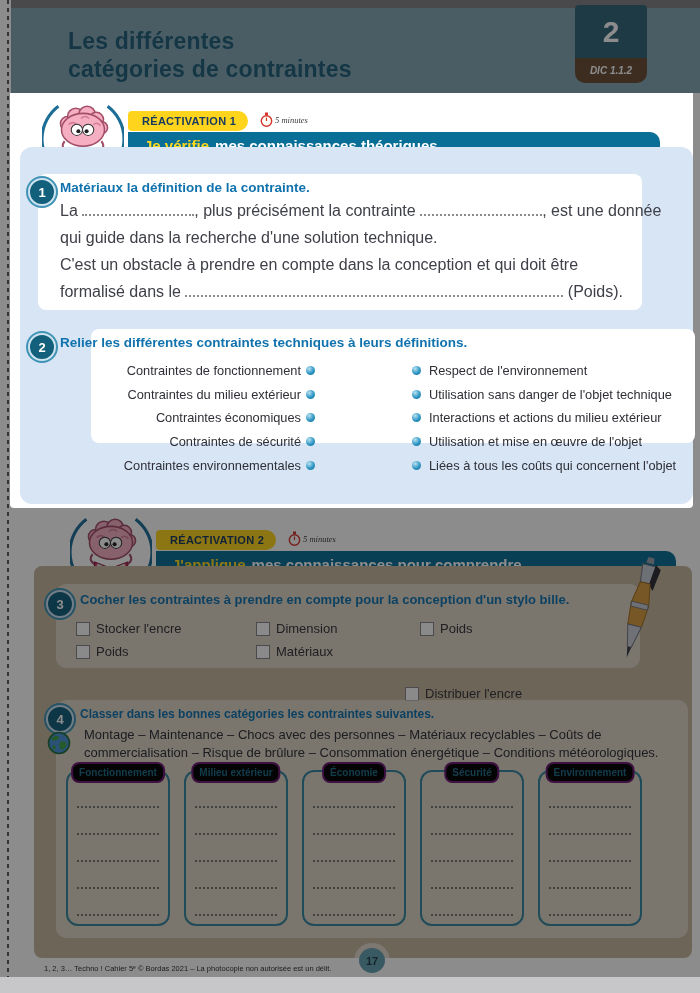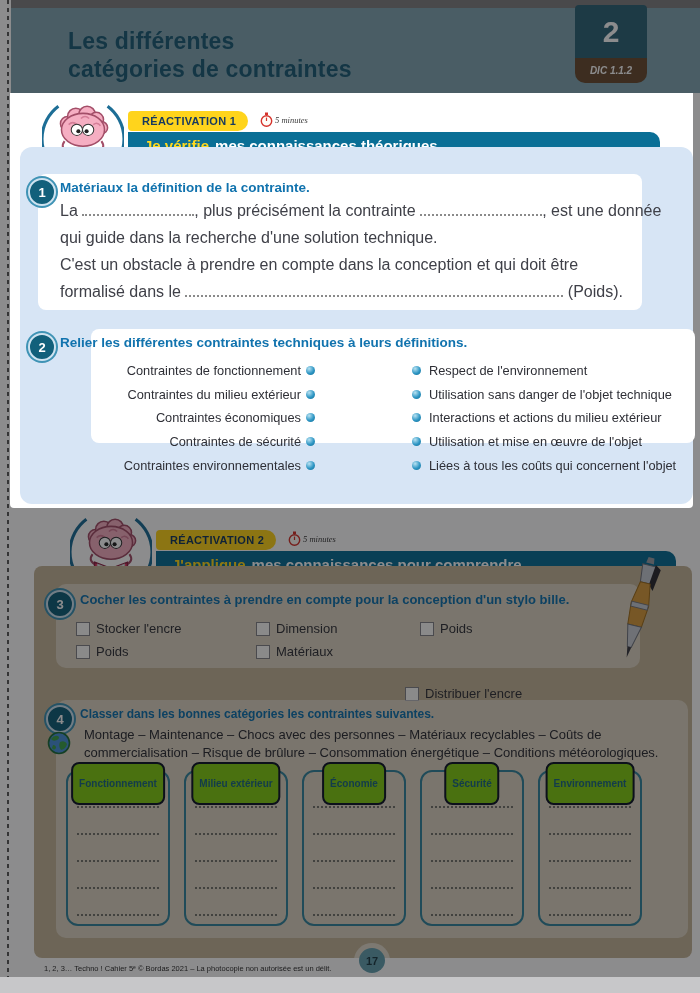--- a/index.html
+++ b/index.html
@@ -50,22 +50,22 @@
 
   
   .tan-panel{left:34px;top:566px;width:658px;height:392px;background:#c6b79a;border-radius:8px;}
   .tcard{background:rgba(255,255,255,0.42);border-radius:10px;}
   .cb-item{display:flex;align-items:center;white-space:nowrap;}
   .cb{width:12px;height:12px;border:1.5px solid #84848a;background:#fbfbf9;margin-right:6px;flex:0 0 12px;}
   .cb-label{font-size:13px;color:#33343a;}
   .items-line{font-size:13px;color:#2e2f36;white-space:nowrap;font-weight:500;}
   .cols{left:66px;top:770px;width:576px;height:162px;display:flex;justify-content:space-between;}
   .col{position:relative;width:104px;height:156px;border:2px solid #36869d;border-radius:12px;box-sizing:border-box;}
-  .col-head{position:absolute;top:-10px;left:50%;transform:translateX(-50%);background:#84cc16;border:2px solid #0f172a;
-    border-radius:8px;padding:14px 6px;font-size:10px;font-weight:bold;color:#1d6a82;white-space:nowrap;}
+  .col-head{position:absolute;top:-10px;left:50%;transform:translateX(-50%);background:#000000;border:2px solid #701a75;
+    border-radius:8px;padding:3px 6px;font-size:10px;font-weight:bold;color:#1d6a82;white-space:nowrap;}
   .wline{position:absolute;left:9px;right:9px;border-bottom:2px dotted #75756e;height:0;}
 
   
   .page-circle{left:359px;top:948px;width:26px;height:25px;border-radius:50%;background:#65a1b1;
     box-shadow:0 0 0 5px rgba(255,255,255,0.5);color:#1f3d47;font-size:11px;font-weight:bold;
     display:flex;align-items:center;justify-content:center;}
   .copyright{left:44px;top:964px;font-size:7.5px;color:#333333;white-space:nowrap;}
 </style>
 </head>
 <body>

